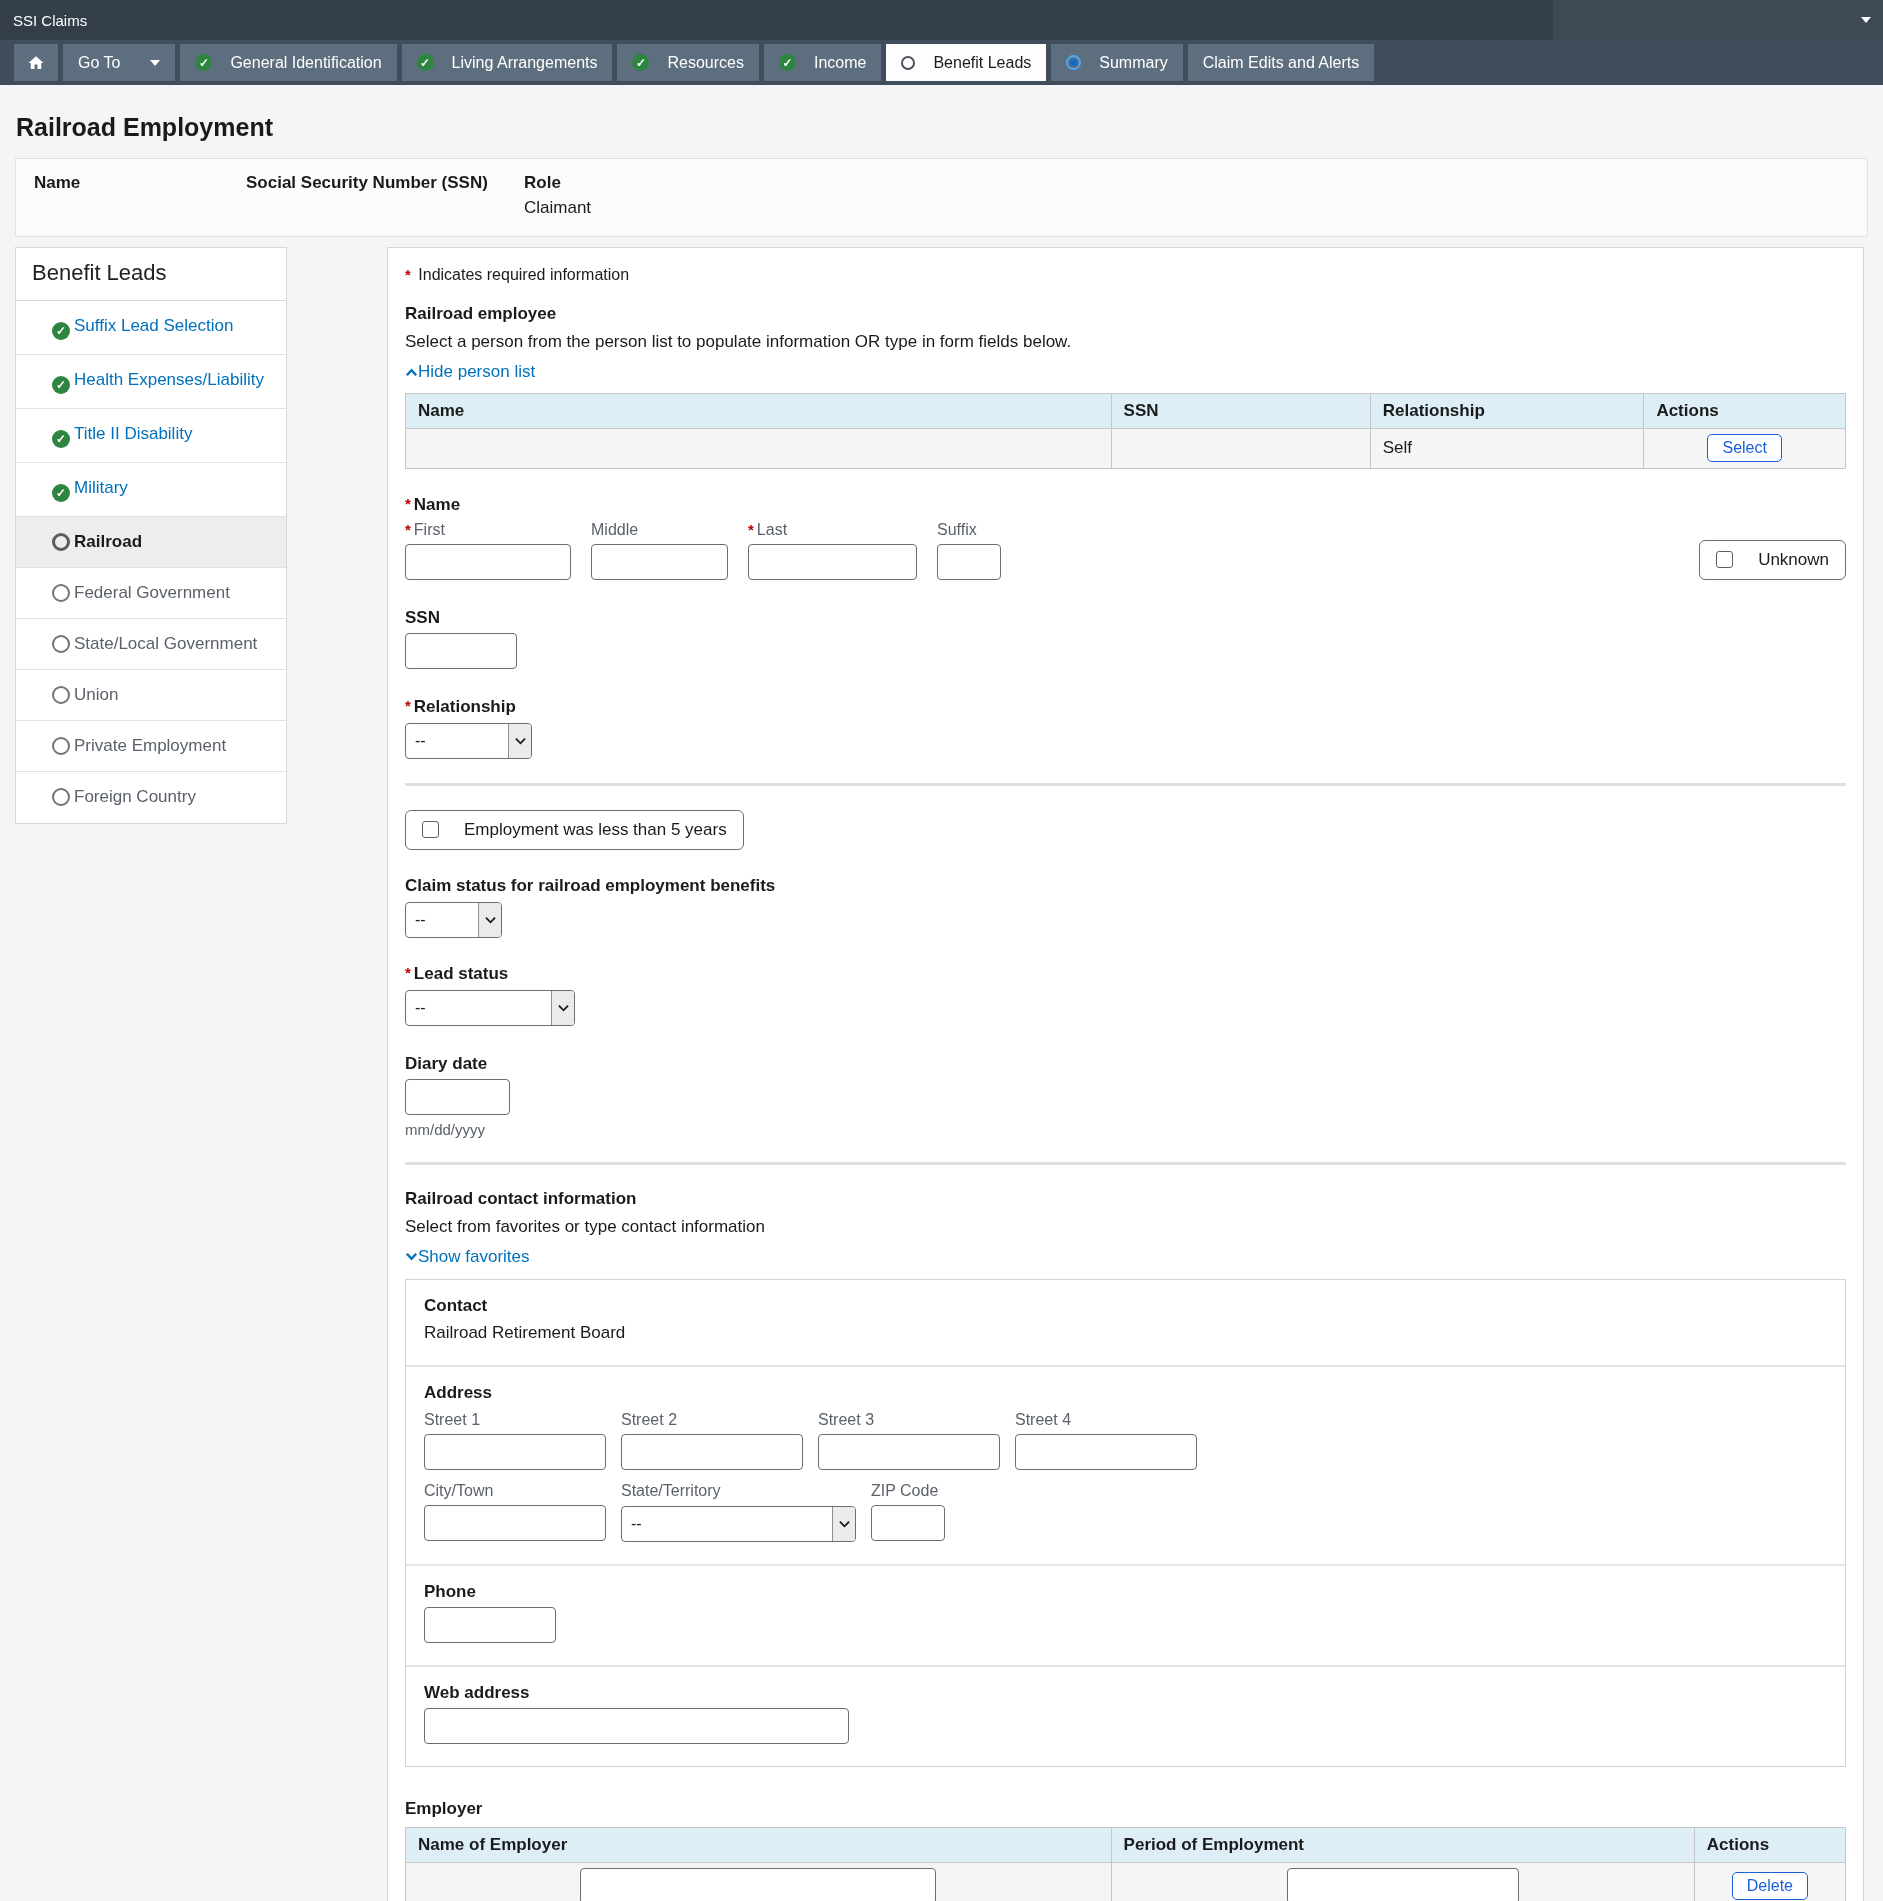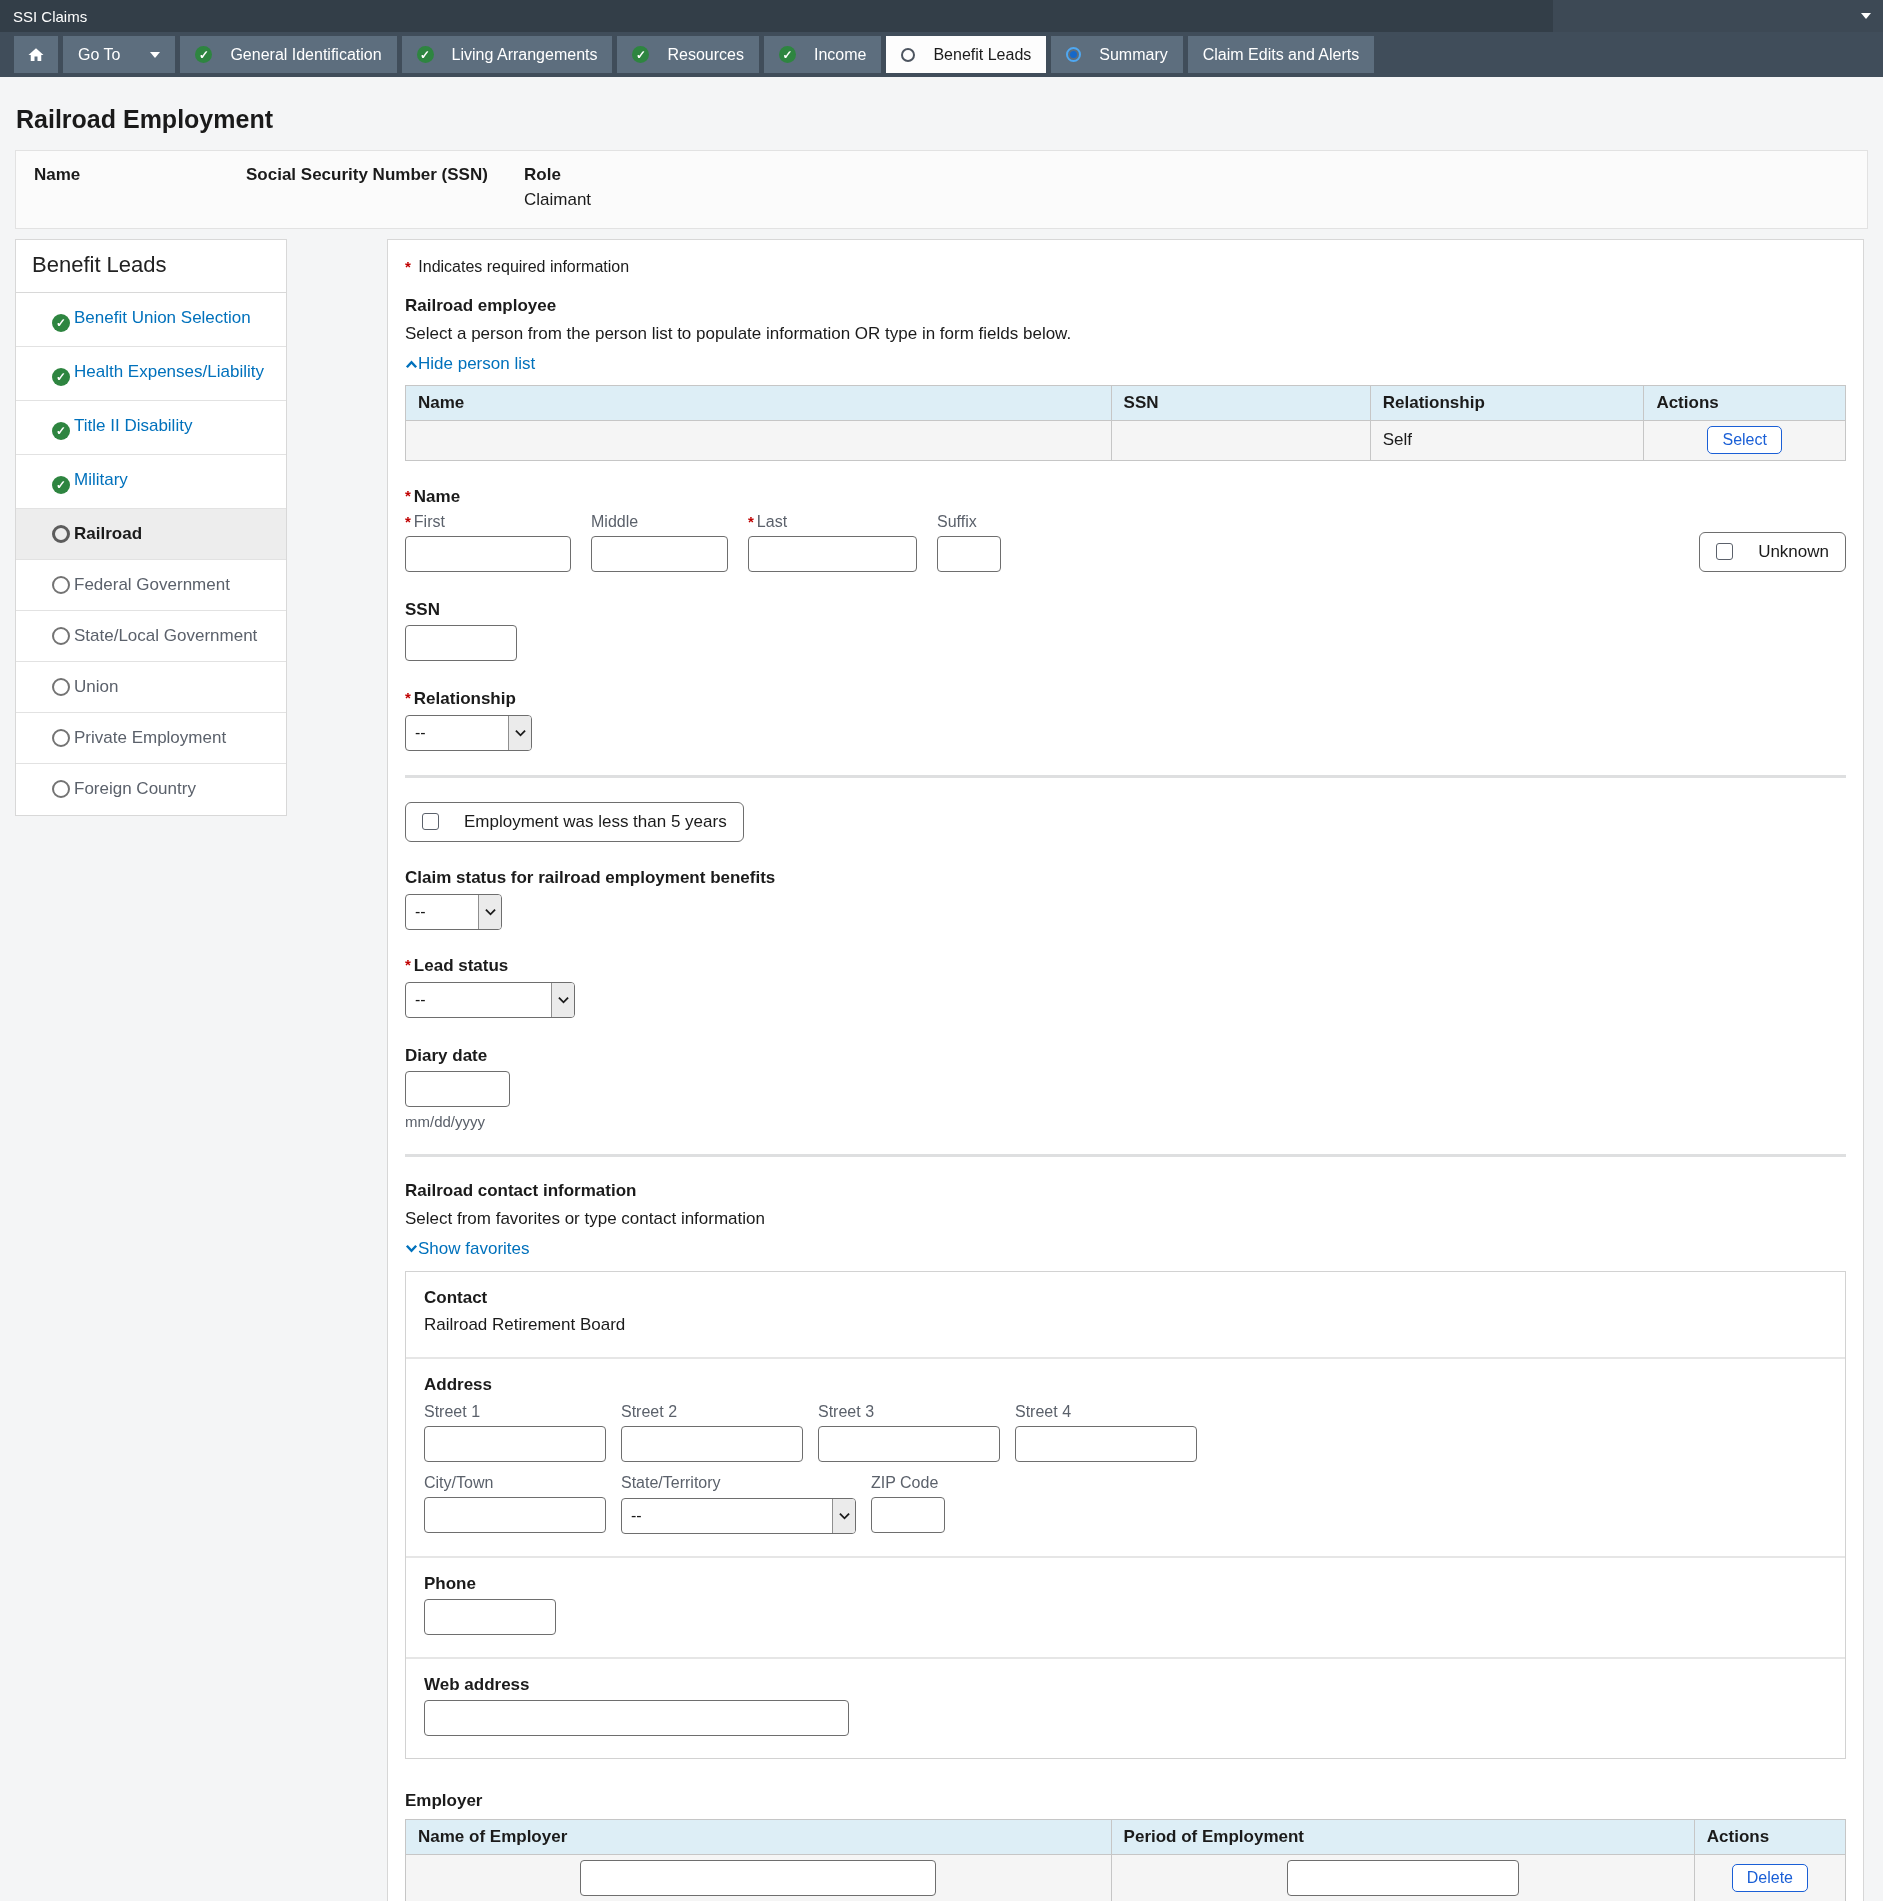--- a/index.html
+++ b/index.html
@@ -6,21 +6,21 @@
   html, body { width: 1883px; height: 1901px; overflow: hidden; }
   body {
     font-family: "Liberation Sans", sans-serif;
     background: #f4f5f6;
     color: #1b1b1b;
     position: relative;
   }
 
   
   .topbar {
-    height: 32px; background: #333e48; color: #fff;
+    height: 40px; background: #333e48; color: #fff;
     display: flex; align-items: center; justify-content: space-between;
     padding-left: 13px; font-size: 15px;
   }
   .topbar-right {
     height: 100%; width: 330px; background: #3d4955;
     display: flex; align-items: center; justify-content: flex-end; padding-right: 12px;
   }
   .caret-down {
     width: 0; height: 0; border-left: 5px solid transparent;
     border-right: 5px solid transparent; border-top: 6px solid #fff;
@@ -235,21 +235,21 @@
   <div class="claimant-col">
     <div class="lbl">Role</div>
     <div class="val">Claimant</div>
   </div>
 </div>
 
 <div class="content-row">
 
   <div class="sidebar">
     <div class="sidebar-title">Benefit Leads</div>
-    <div class="side-item complete"><span class="side-icon done">✓</span><span>Benefit Union Selection</span></div>
+    <div class="side-item complete"><span class="side-icon done">✓</span><span>Suffix Lead Selection</span></div>
     <div class="side-item complete"><span class="side-icon done">✓</span><span>Health Expenses/Liability</span></div>
     <div class="side-item complete"><span class="side-icon done">✓</span><span>Title II Disability</span></div>
     <div class="side-item complete"><span class="side-icon done">✓</span><span>Military</span></div>
     <div class="side-item current"><span class="side-icon ring"></span><span>Railroad</span></div>
     <div class="side-item pending"><span class="side-icon ring light"></span><span>Federal Government</span></div>
     <div class="side-item pending"><span class="side-icon ring light"></span><span>State/Local Government</span></div>
     <div class="side-item pending"><span class="side-icon ring light"></span><span>Union</span></div>
     <div class="side-item pending"><span class="side-icon ring light"></span><span>Private Employment</span></div>
     <div class="side-item pending"><span class="side-icon ring light"></span><span>Foreign Country</span></div>
   </div>

